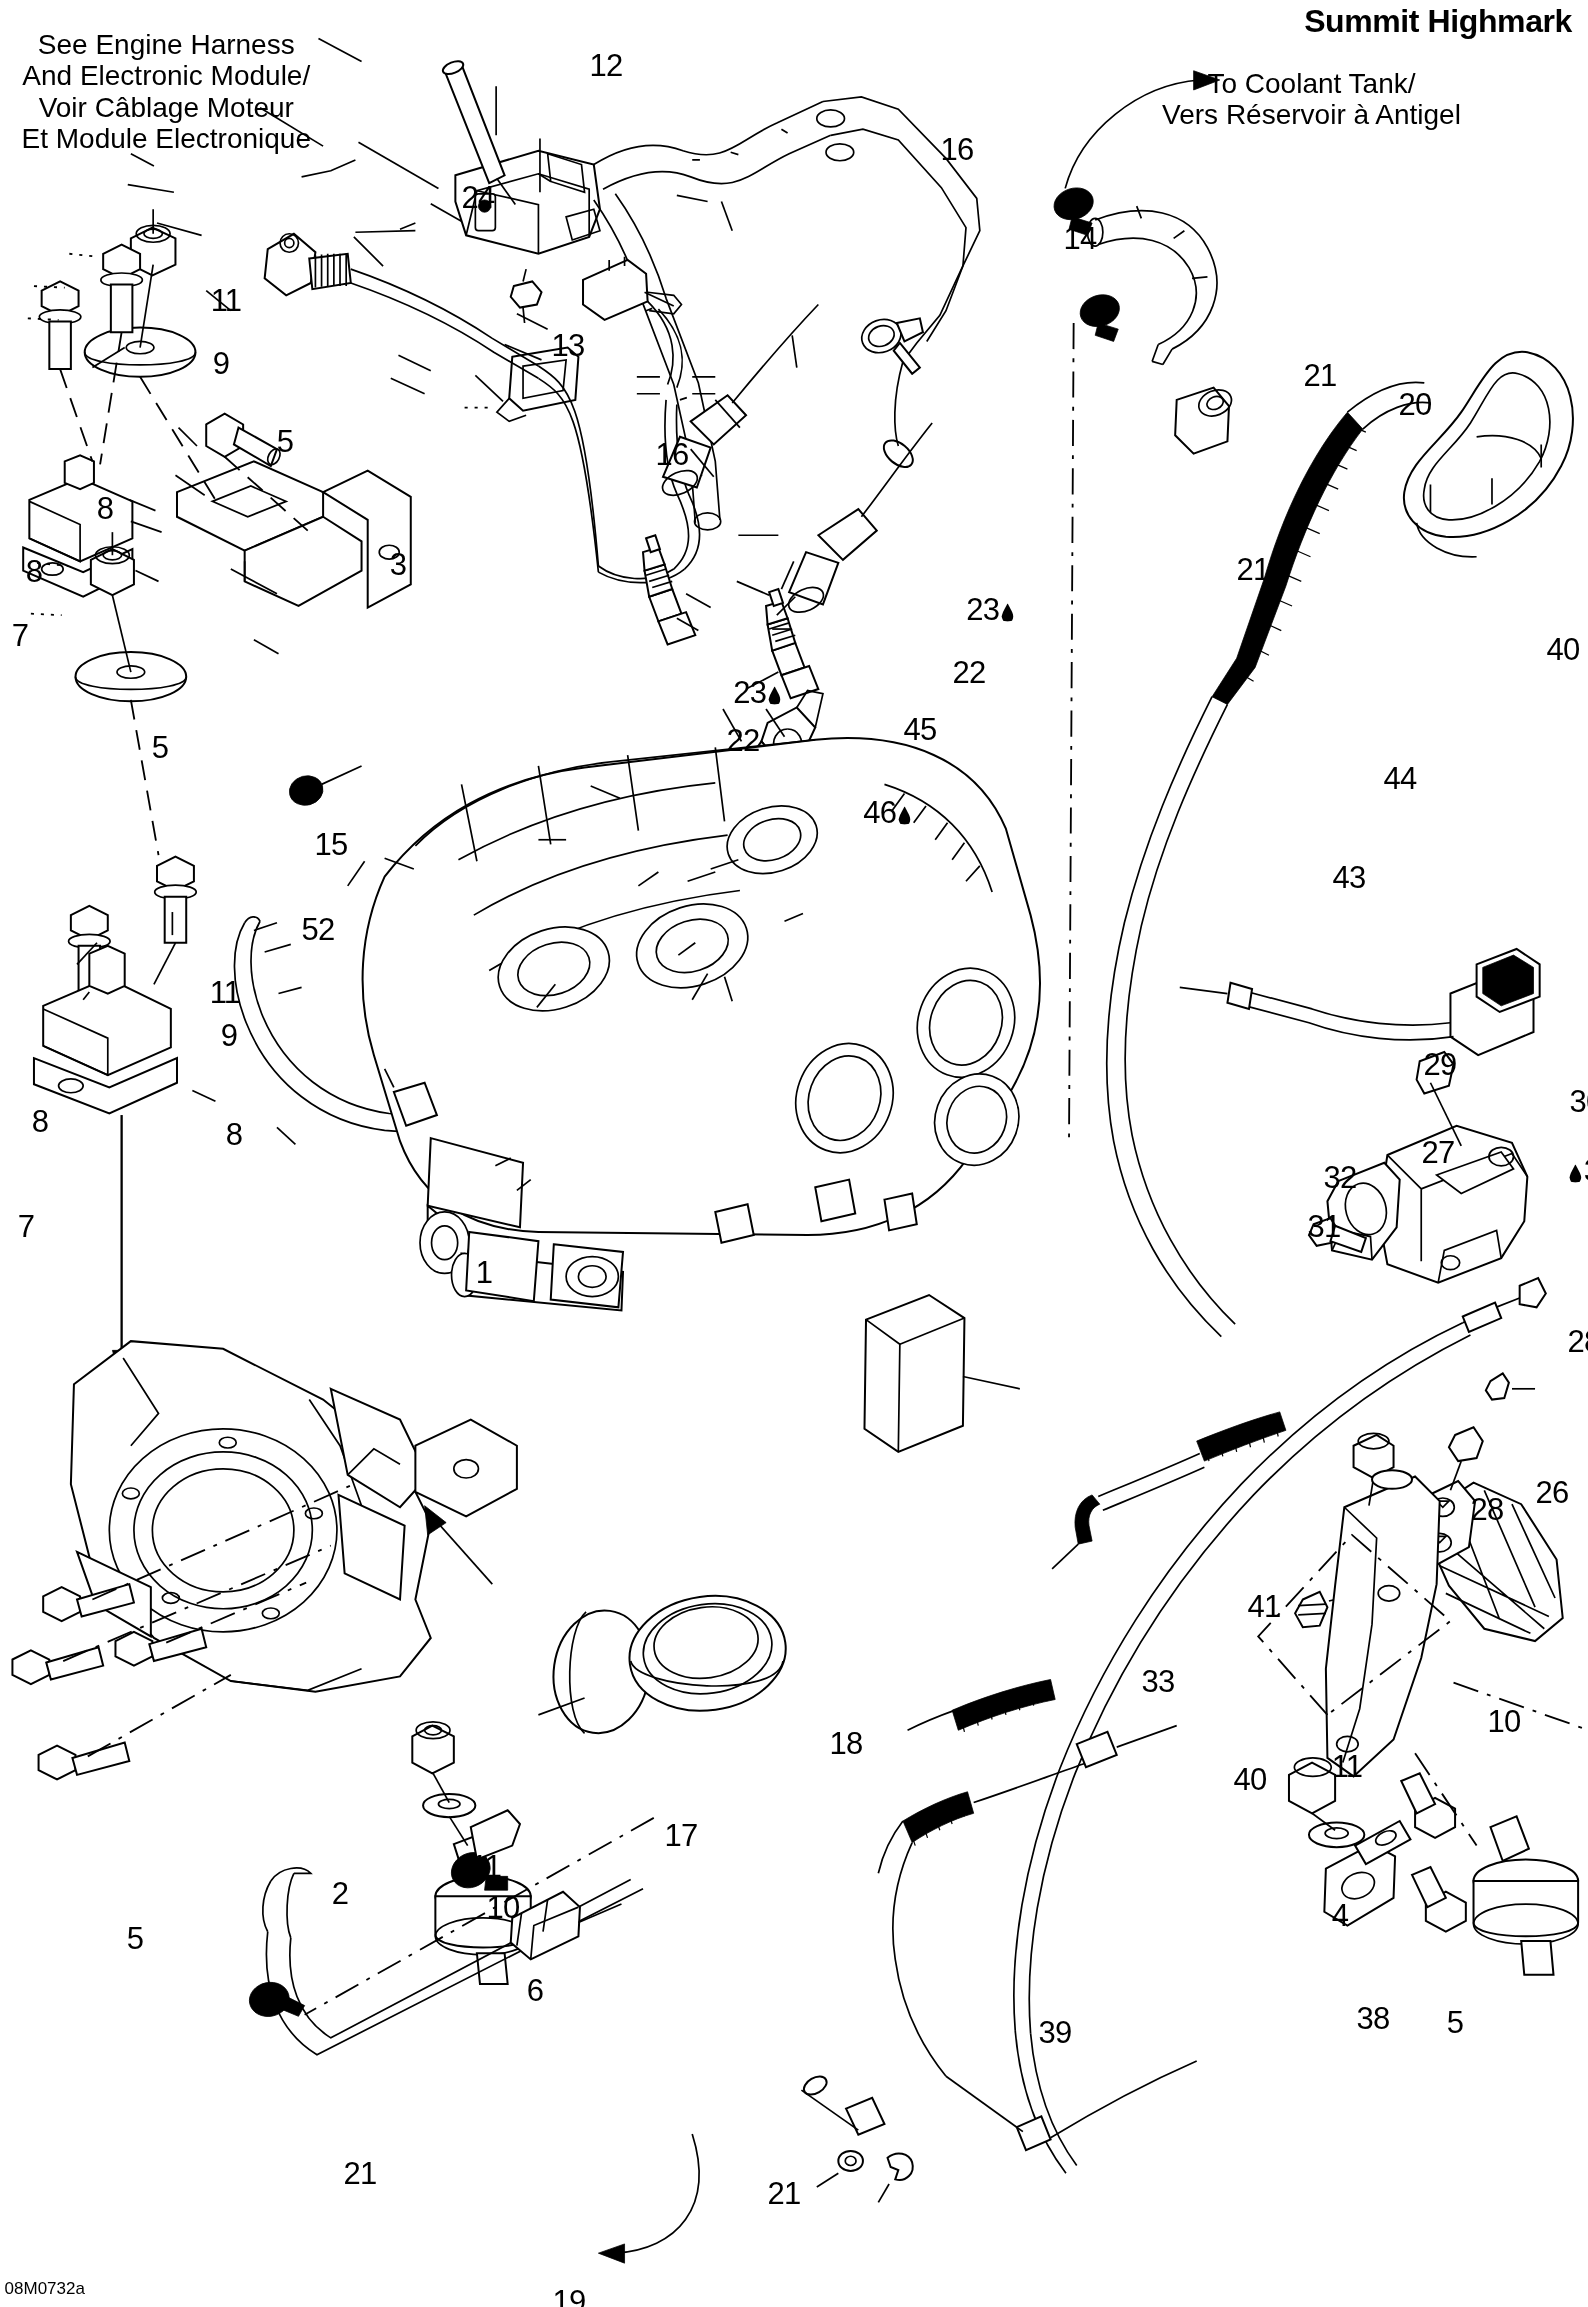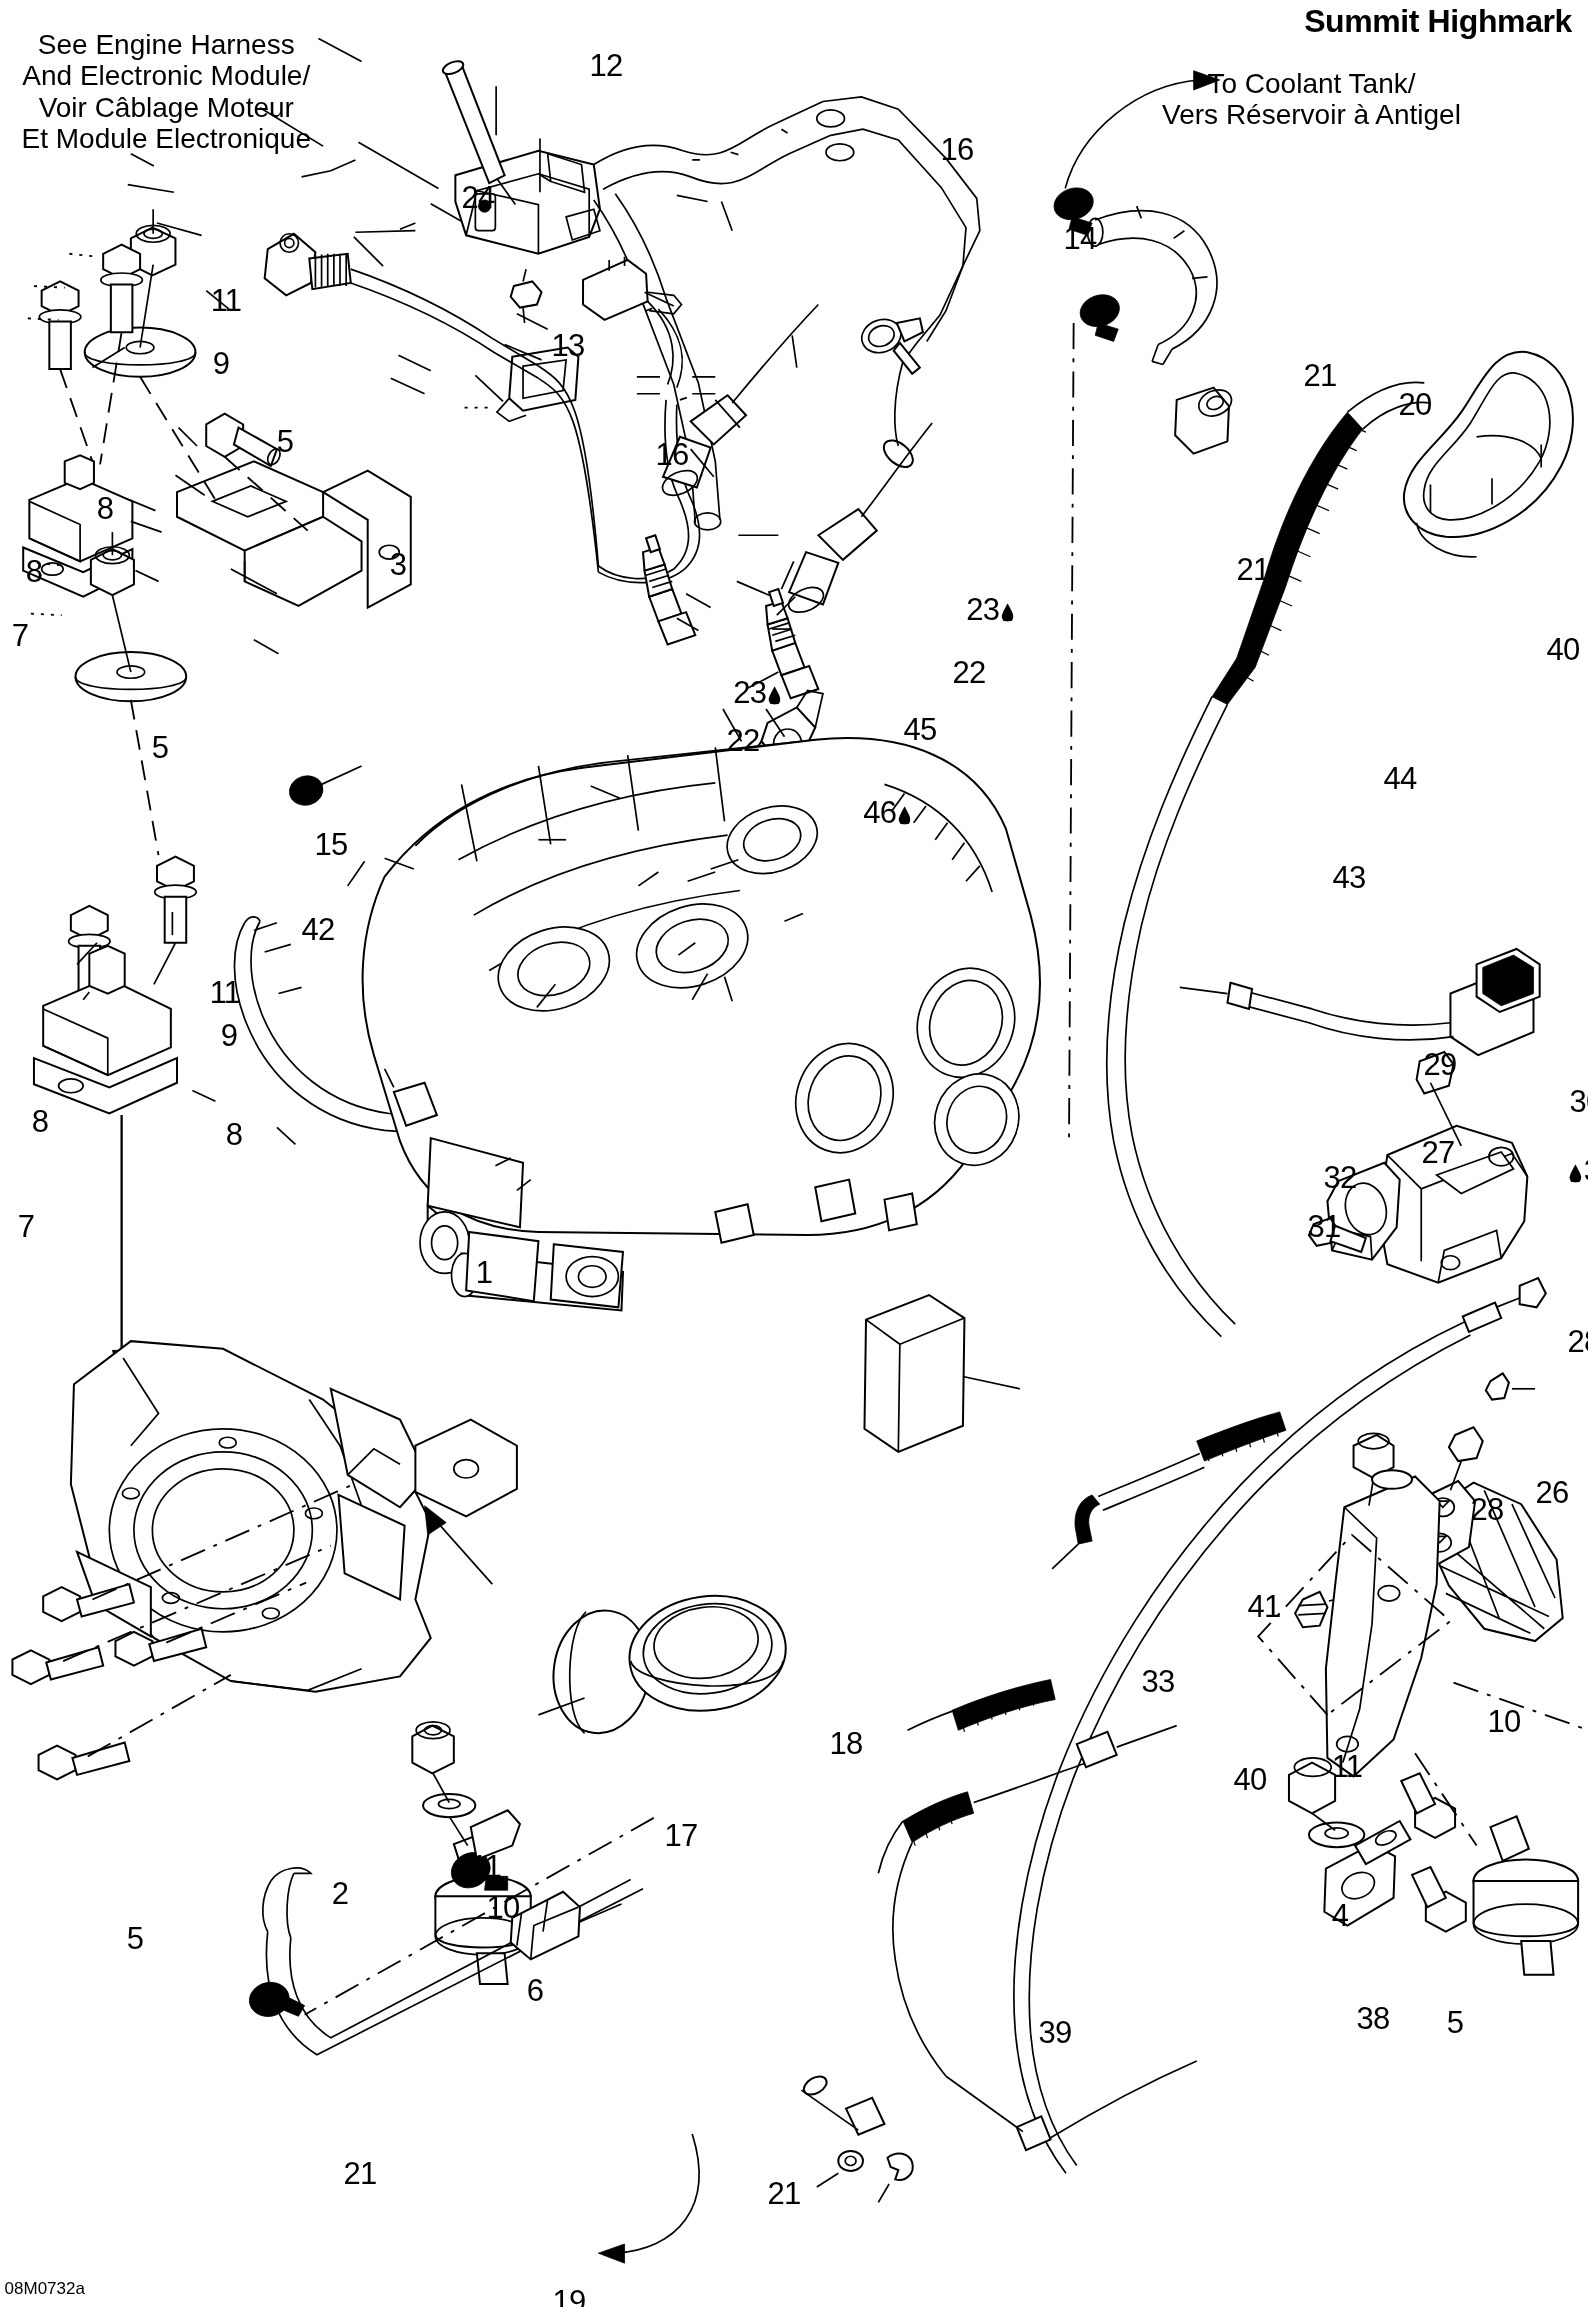--- a/index.html
+++ b/index.html
@@ -745,21 +745,21 @@
       <div class="cal" style="left: 990px; top: 609px;"><span>23</span><span class="drop"></span></div>
       <div class="cal" style="left: 969px; top: 672px;"><span>22</span></div>
       <div class="cal" style="left: 757px; top: 692px;"><span>23</span><span class="drop"></span></div>
       <div class="cal" style="left: 743px; top: 740px;"><span>22</span></div>
       <div class="cal" style="left: 920px; top: 729px;"><span>45</span></div>
       <div class="cal" style="left: 887px; top: 812px;"><span>46</span><span class="drop"></span></div>
       <div class="cal" style="left: 1563px; top: 649px;"><span>40</span></div>
       <div class="cal" style="left: 1400px; top: 778px;"><span>44</span></div>
       <div class="cal" style="left: 1349px; top: 877px;"><span>43</span></div>
       <div class="cal" style="left: 331px; top: 844px;"><span>15</span></div>
-      <div class="cal" style="left: 318px; top: 929px;"><span>42</span></div>
+      <div class="cal" style="left: 318px; top: 929px;"><span>52</span></div>
       <div class="cal" style="left: 225px; top: 992px;"><span>11</span></div>
       <div class="cal" style="left: 229px; top: 1035px;"><span>9</span></div>
       <div class="cal" style="left: 234px; top: 1134px;"><span>8</span></div>
       <div class="cal" style="left: 40px; top: 1121px;"><span>8</span></div>
       <div class="cal" style="left: 26px; top: 1226px;"><span>7</span></div>
       <div class="cal" style="left: 1440px; top: 1064px;"><span>29</span></div>
       <div class="cal" style="left: 1586px; top: 1101px;"><span>30</span></div>
       <div class="cal" style="left: 1438px; top: 1152px;"><span>27</span></div>
       <div class="cal" style="left: 1340px; top: 1177px;"><span>32</span></div>
       <div class="cal" style="left: 1324px; top: 1226px;"><span>31</span></div>

